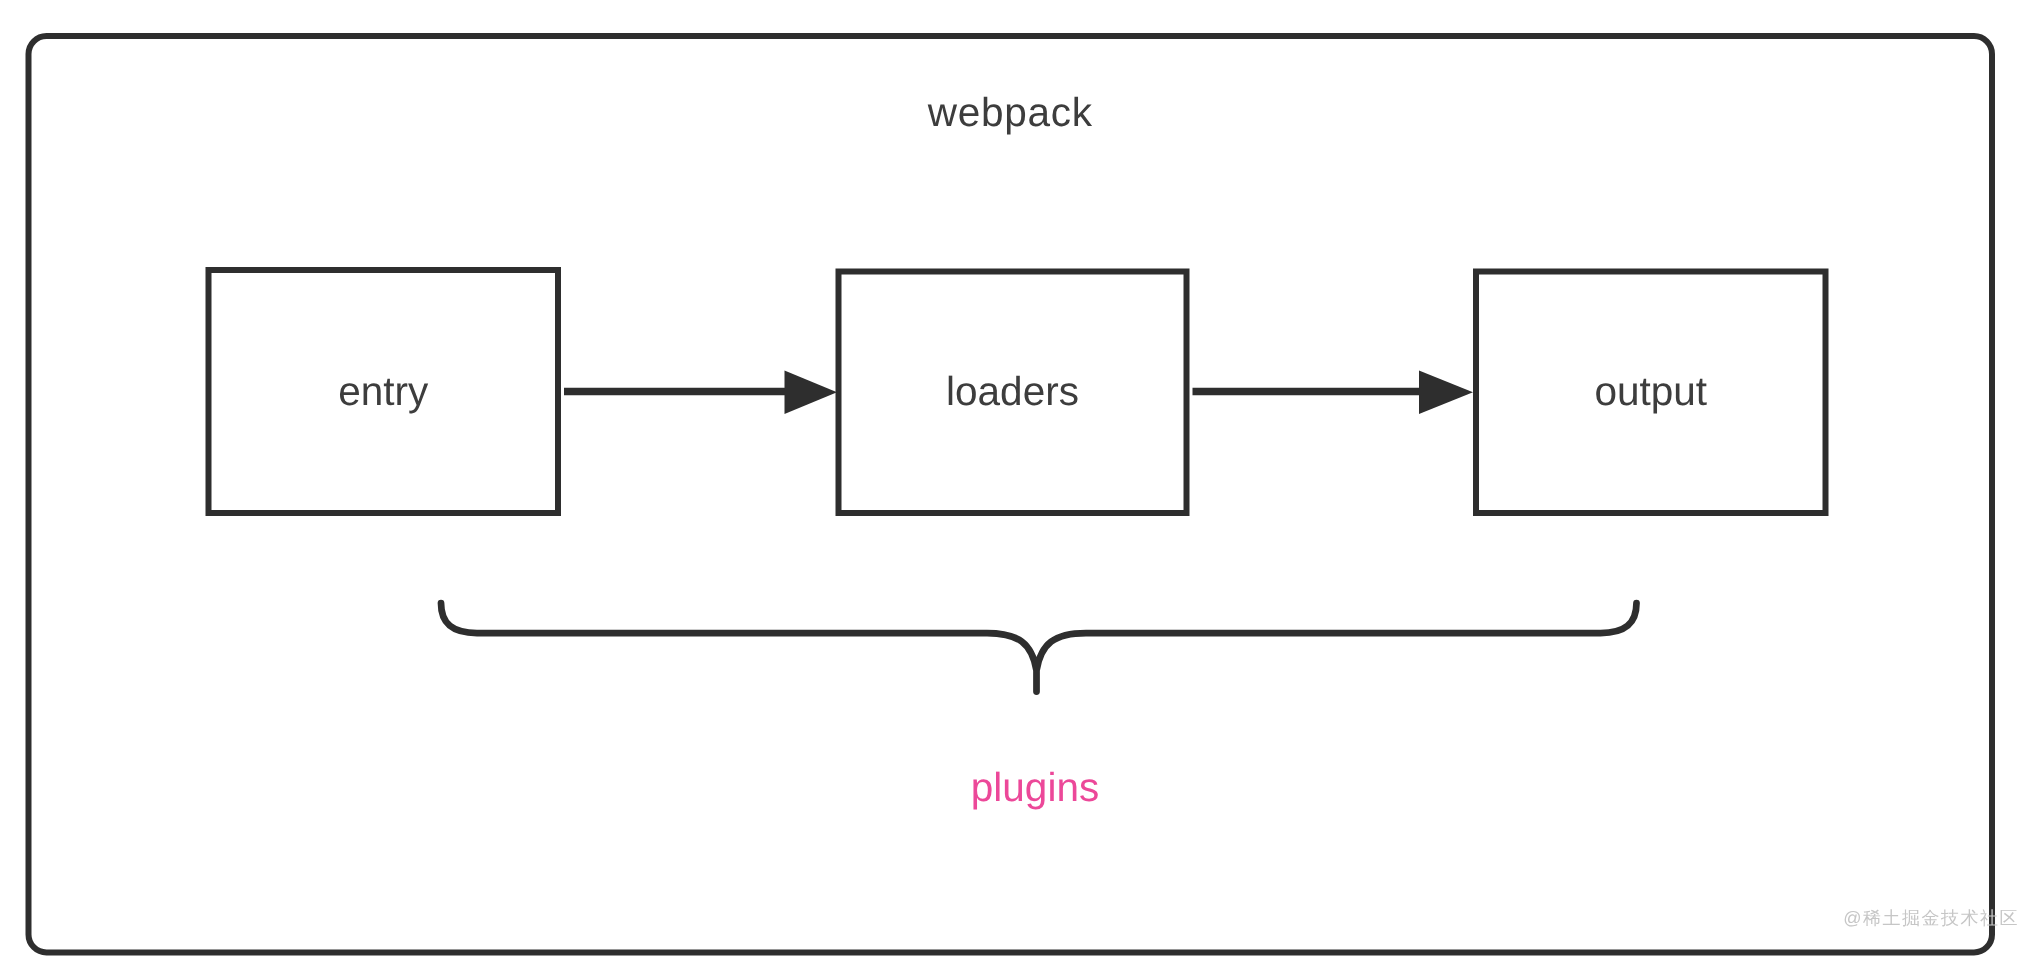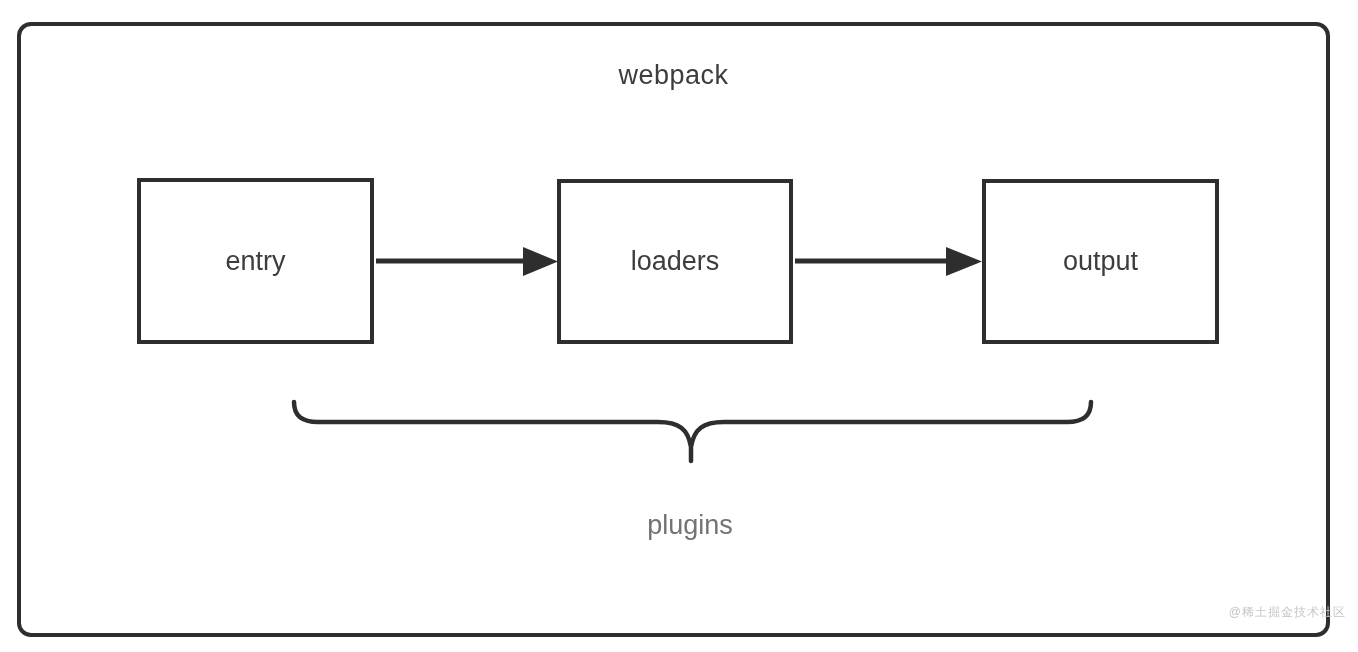--- a/index.html
+++ b/index.html
@@ -57,21 +57,21 @@
     height: 652px;
     pointer-events: none;
   }
   .plugins-label {
     position: absolute;
     left: 565px;
     top: 510px;
     width: 250px;
     text-align: center;
     font-size: 27px;
-    color: #737373;
+    color: #ec4899;
   }
   .watermark {
     position: absolute;
     right: 12px;
     top: 604px;
     font-size: 12px;
     color: #c6c6c6;
     letter-spacing: 1px;
   }
 </style>

